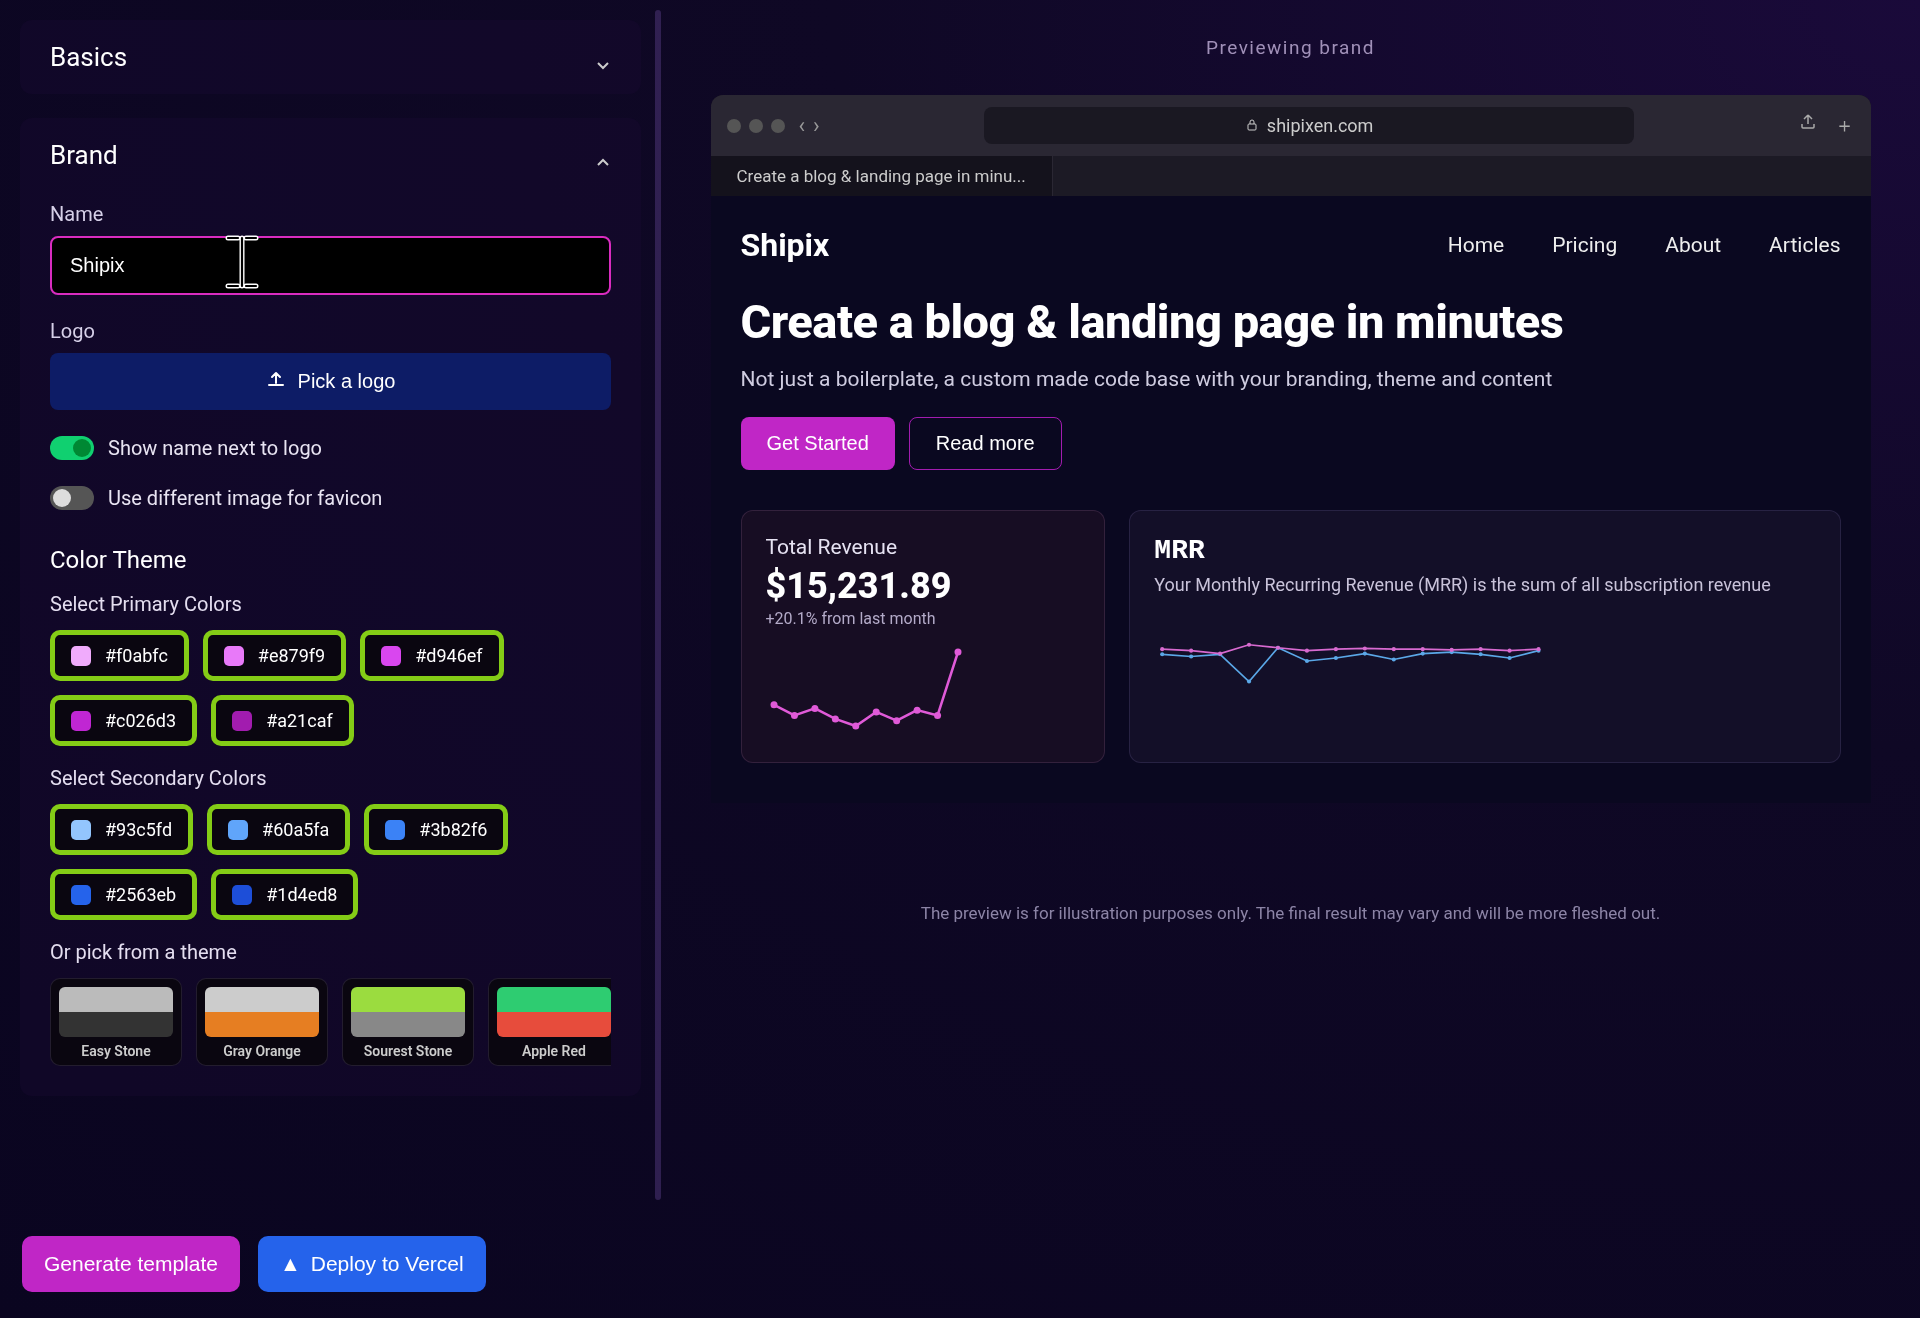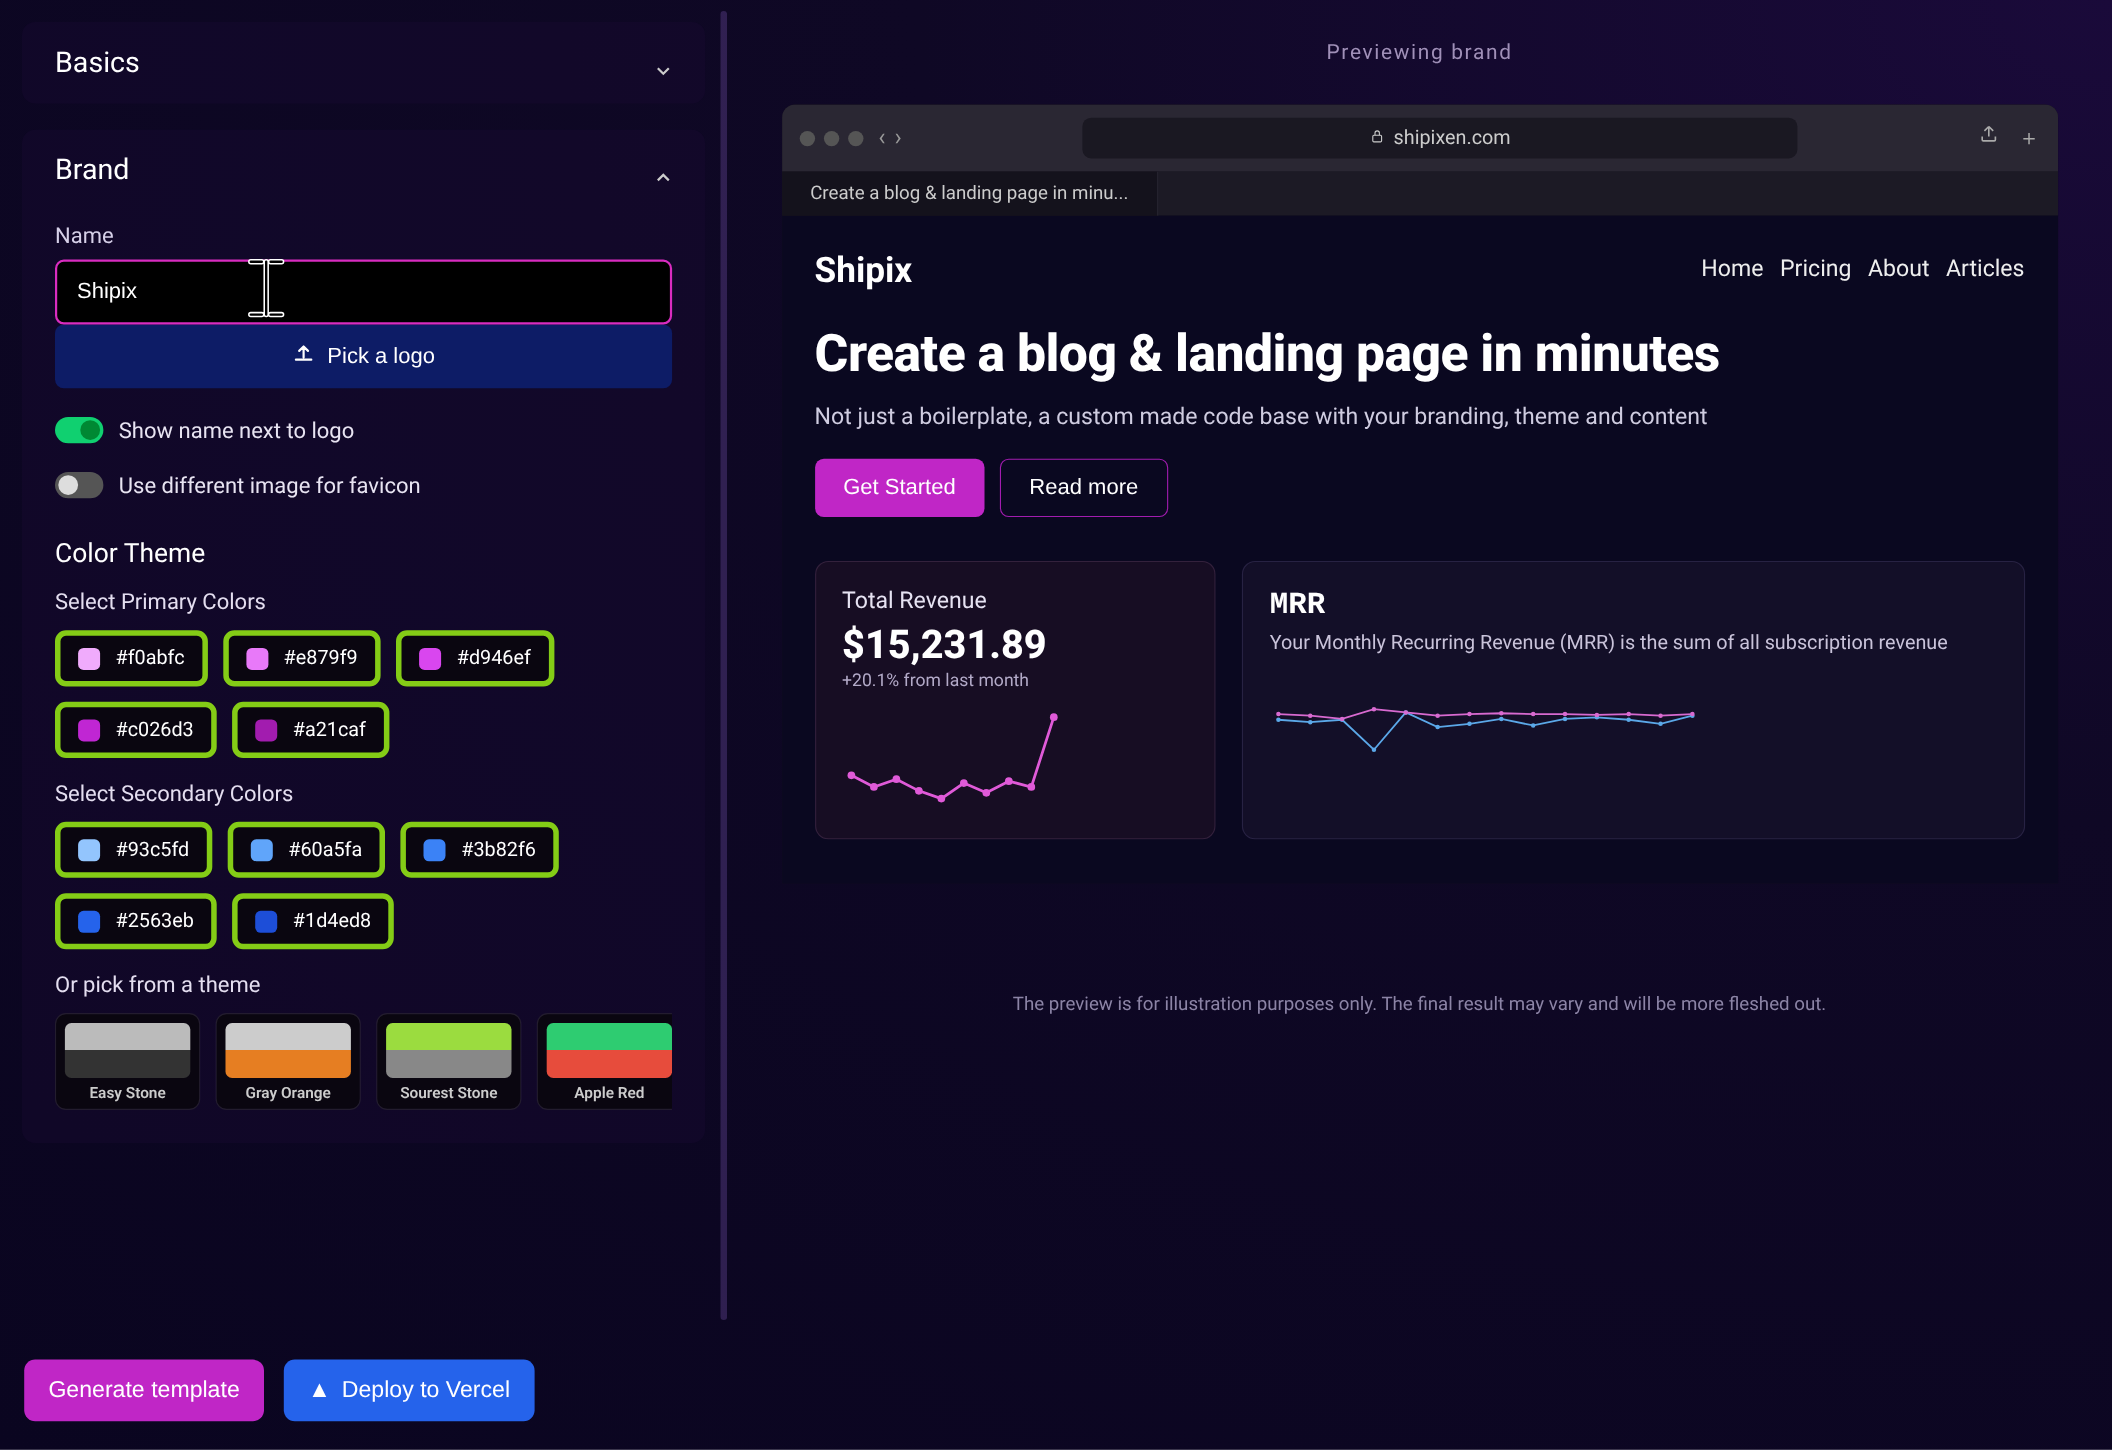--- a/index.html
+++ b/index.html
@@ -72,21 +72,21 @@
 .traffic{display:flex;gap:8px;}
 .dot{width:14px;height:14px;border-radius:50%;background:#555;}
 .nav-arrows{display:flex;gap:8px;color:#999;font-size:22px;}
 .url-bar{flex:1;max-width:650px;margin:0 auto;background:#1a1822;border-radius:8px;padding:8px 14px;text-align:center;color:#ccc;font-size:18px;display:flex;align-items:center;justify-content:center;gap:8px;}
 .chrome-actions{display:flex;gap:18px;color:#aaa;font-size:20px;}
 .tab-bar{background:#1c1a25;display:flex;}
 .tab-bar .tab{background:#14121c;padding:10px 26px;font-size:17px;color:#ccc;border-right:1px solid #2a2733;}
 .site{background:#0a0820;padding:30px 30px 40px;}
 .site-header{display:flex;justify-content:space-between;align-items:center;margin-bottom:30px;}
 .brand-name{font-size:32px;font-weight:700;}
-.site-nav{display:flex;gap:15px;font-size:21px;color:#eee;}
+.site-nav{display:flex;gap:48px;font-size:21px;color:#eee;}
 .hero-title{font-size:47px;font-weight:800;letter-spacing:-.5px;margin-bottom:18px;}
 .hero-sub{font-size:21px;color:#cfcce0;margin-bottom:26px;}
 .hero-cta{display:flex;gap:14px;margin-bottom:40px;}
 .cta-primary{background:#c026c6;border:none;border-radius:8px;padding:14px 26px;color:#fff;font-size:20px;cursor:pointer;}
 .cta-outline{background:transparent;border:1.5px solid #a21caf;border-radius:8px;padding:14px 26px;color:#fff;font-size:20px;cursor:pointer;}
 .cards{display:flex;gap:24px;}
 .card{background:rgba(40,20,40,.45);border:1px solid rgba(120,80,120,.3);border-radius:12px;padding:24px;flex:1;}
 .card.wide{flex:2.1;background:rgba(30,25,50,.45);border-color:rgba(90,80,130,.3);}
 .card-title{font-size:21px;color:#e6e2f2;margin-bottom:6px;}
 .card-big{font-size:36px;font-weight:800;margin-bottom:2px;}
@@ -128,20 +128,21 @@
       <div class="panel-body">
         <div class="field-label">Name</div>
         <div style="position:relative">
           <input class="name-input" value="Shipix" style="">
           <svg class="cursor-ibeam" width="44" height="60" viewBox="0 0 44 60" style="left:170px;top:-4px">
             <path d="M8 6 h10 M26 6 h10 M22 6 v48 M8 54 h10 M26 54 h10" stroke="#fff" stroke-width="5" fill="none" stroke-linecap="round"></path>
             <path d="M8 6 h10 M26 6 h10 M22 6 v48 M8 54 h10 M26 54 h10" stroke="#000" stroke-width="2.2" fill="none" stroke-linecap="round"></path>
           </svg>
         </div>
 
+        <div class="logo-label">Logo</div>
         <button class="pick-logo">
           <span>
             <svg width="20" height="20" viewBox="0 0 20 20">
                 <path d="M10 14V4m0 0L6 8m4-4l4 4M3 16h14" stroke="#fff" stroke-width="2" fill="none" stroke-linecap="round"></path>
               </svg>
           </span>
           <span>Pick a logo</span>
         </button>
 
         <div class="toggle-row">

